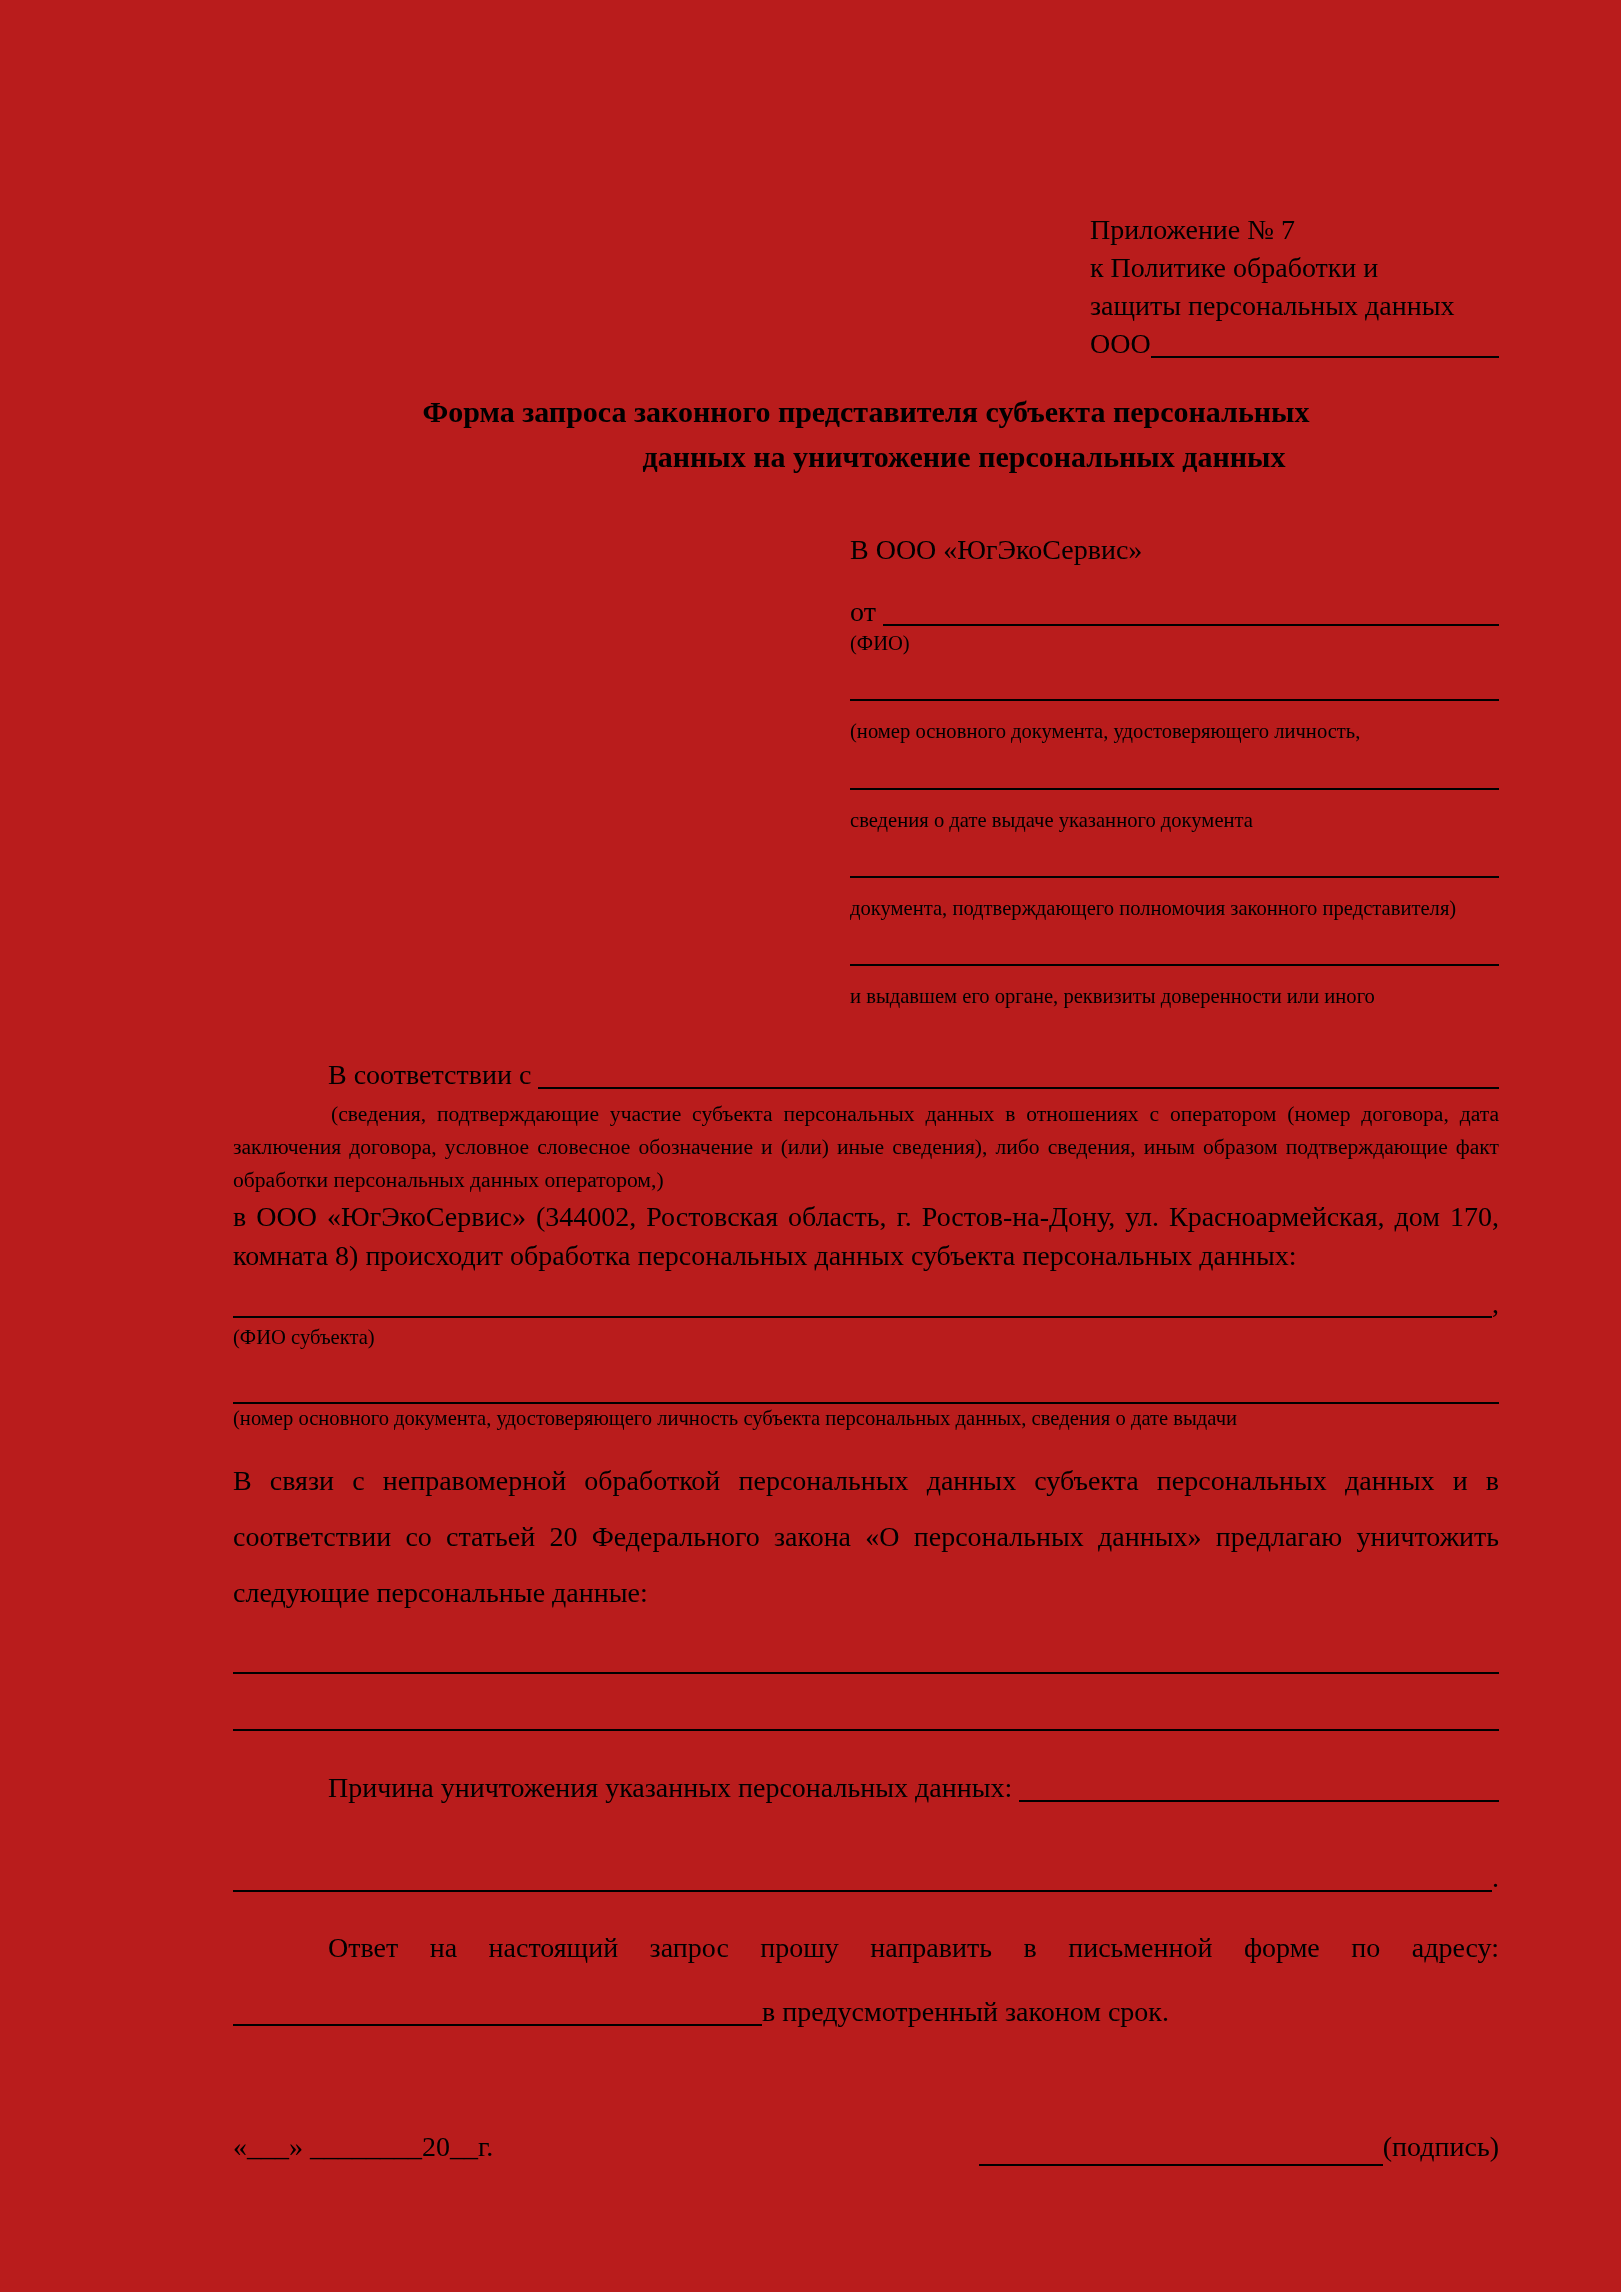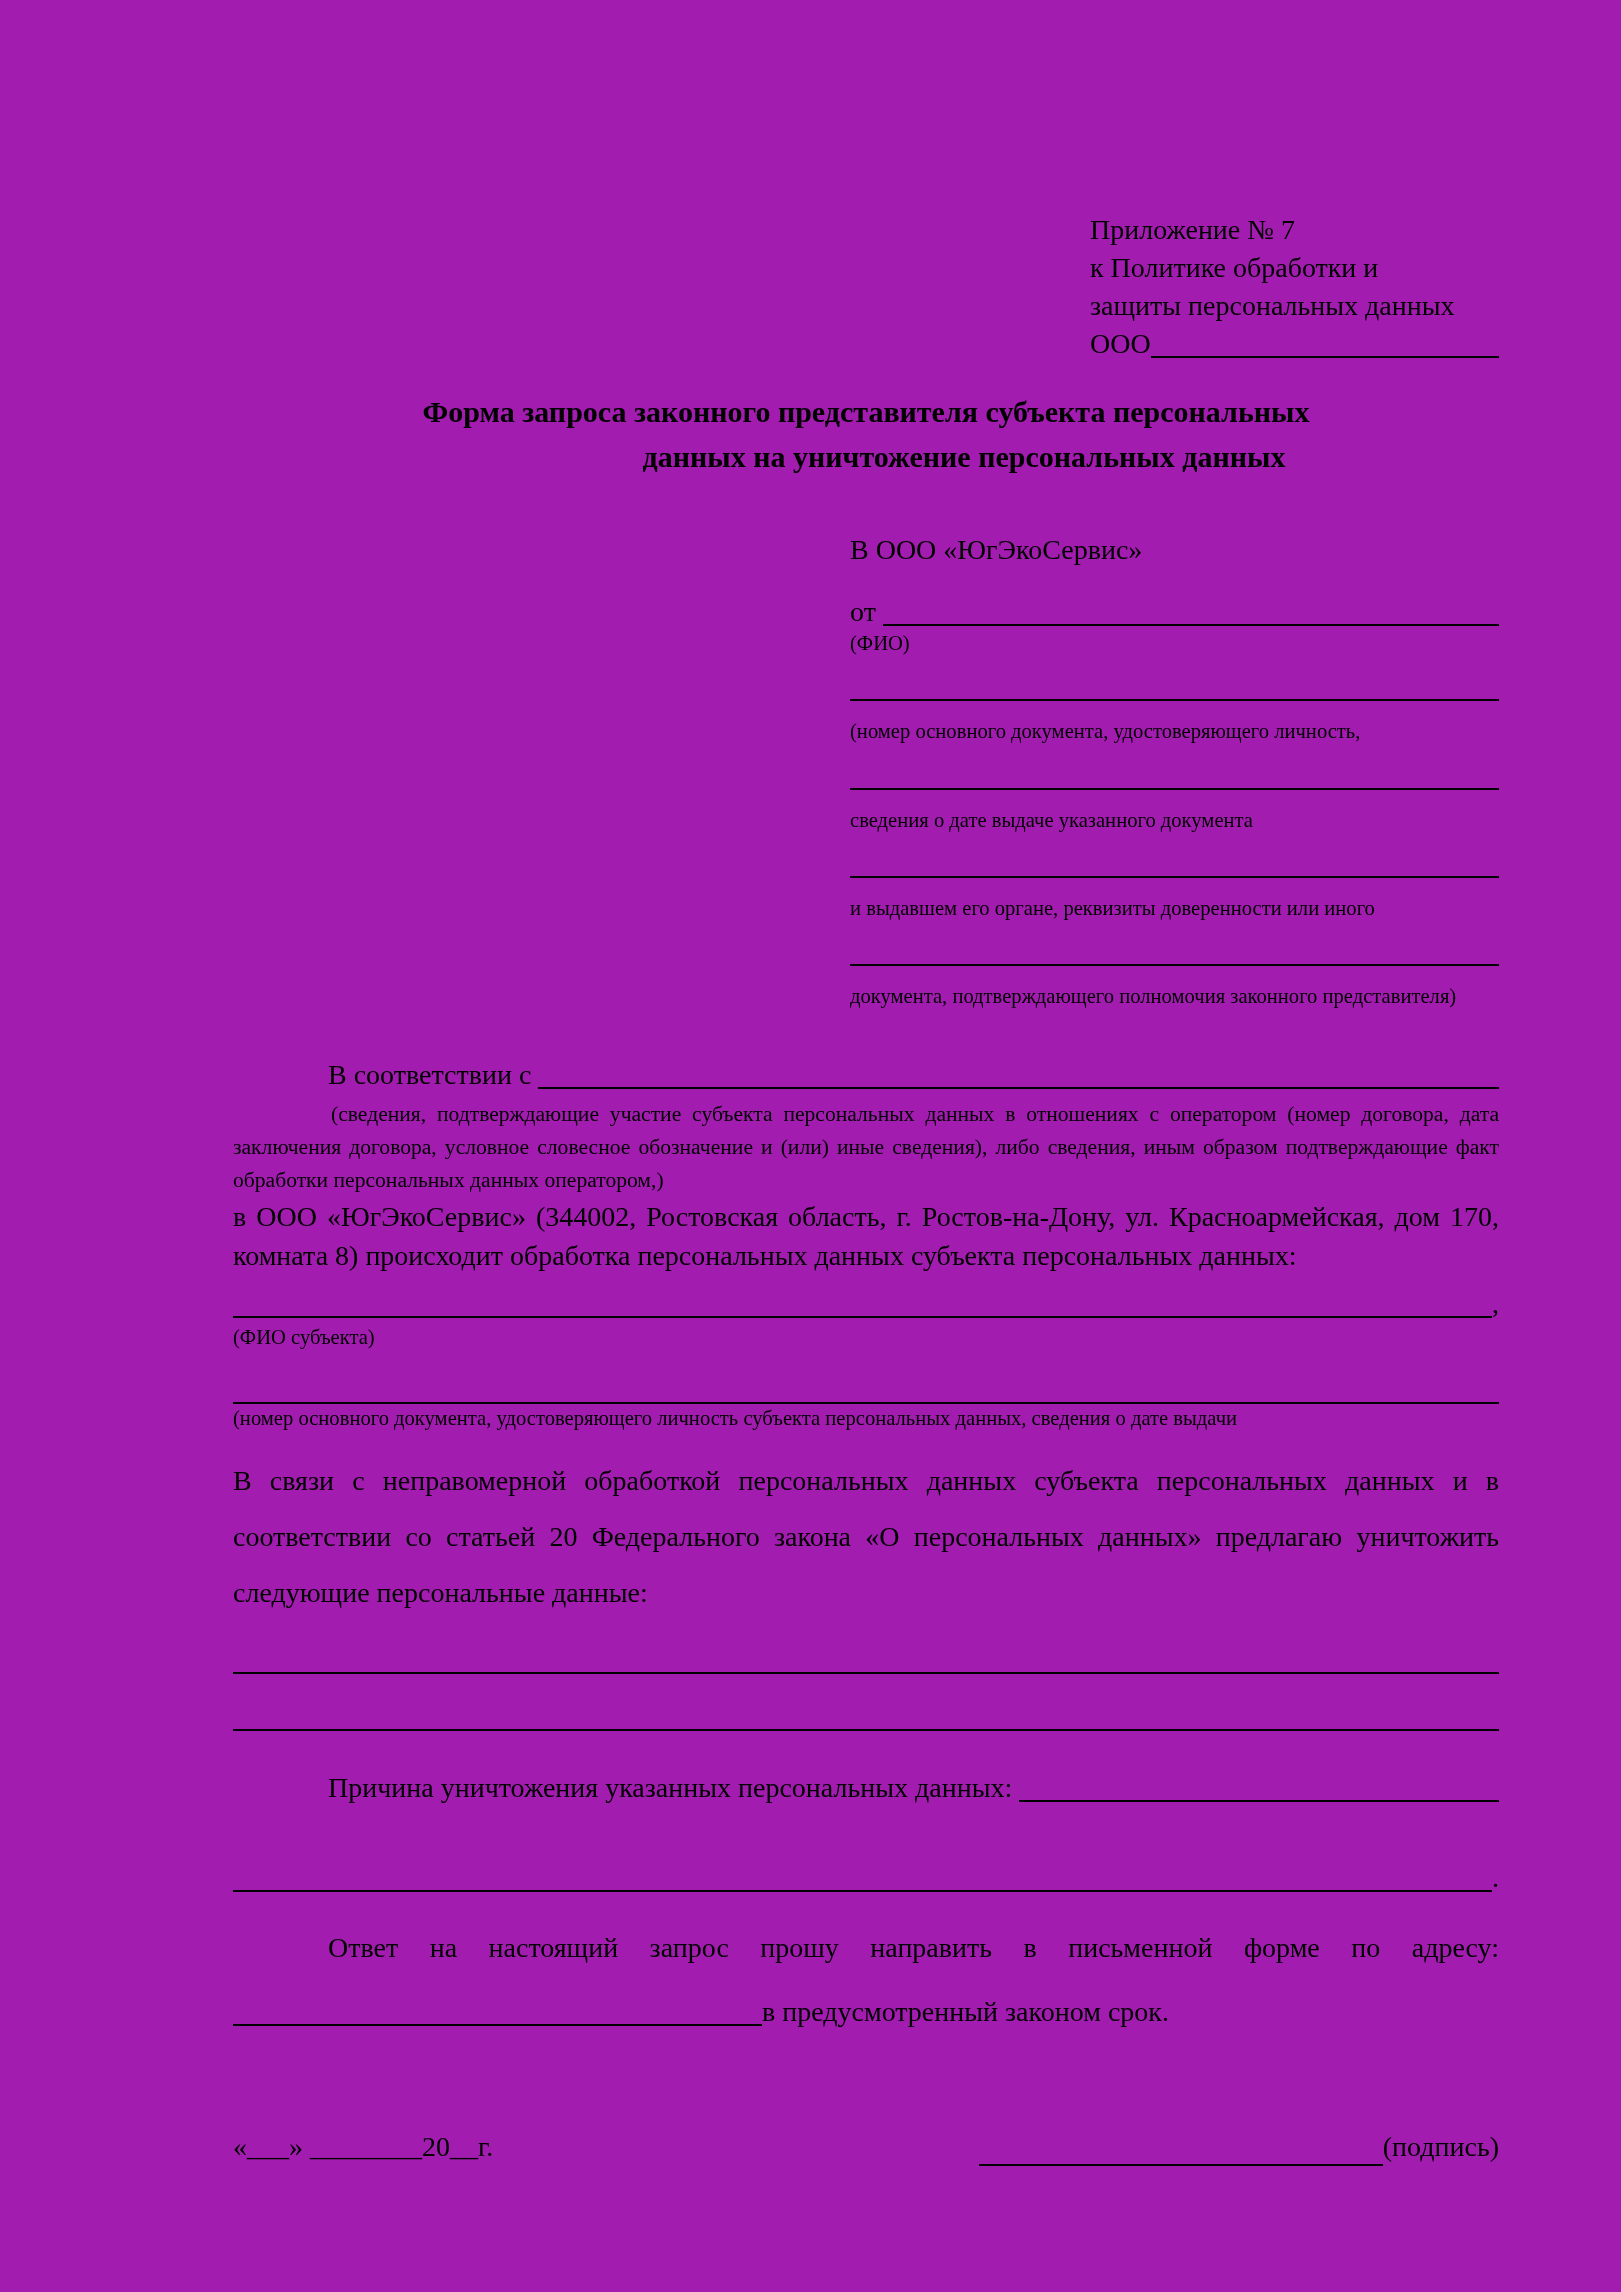--- a/index.html
+++ b/index.html
@@ -1,19 +1,19 @@
 <!DOCTYPE html>
 <html><head>
 <meta charset="utf-8">
 <style>
   html,body{margin:0;padding:0;background:#e8e8e8;}
   .page{
     position:relative;
     width:1621px;height:2293px;
-    background:#a21caf;
+    background:#b91c1c;
     color:#000000;
     font-family:"Liberation Serif","DejaVu Serif",serif;
     font-size:28px;
     box-sizing:border-box;
     padding:211px 122px 59px 233px;
     overflow:hidden;
   }
   
   .appendix{margin-left:857px;line-height:38px;}
   .appendix .row{display:flex;align-items:flex-end;}
@@ -85,25 +85,25 @@
     <div class="sig-unit">
       <div class="rule"></div>
       <div class="cap">(номер основного документа, удостоверяющего личность,</div>
     </div>
     <div class="sig-unit">
       <div class="rule"></div>
       <div class="cap">сведения о дате выдаче указанного документа</div>
     </div>
     <div class="sig-unit">
       <div class="rule"></div>
-      <div class="cap">и выдавшем его органе, реквизиты доверенности или иного</div>
+      <div class="cap">документа, подтверждающего полномочия законного представителя)</div>
     </div>
     <div class="sig-unit">
       <div class="rule"></div>
-      <div class="cap">документа, подтверждающего полномочия законного представителя)</div>
+      <div class="cap">и выдавшем его органе, реквизиты доверенности или иного</div>
     </div>
   </div>
 
   <div class="line-row accordance">
     <span class="lead">В соответствии с</span>&nbsp;
     <span class="fill-line"></span>
   </div>
   <div class="note">(сведения, подтверждающие участие субъекта персональных данных в отношениях с оператором (номер договора, дата заключения договора, условное словесное обозначение и (или) иные сведения), либо сведения, иным образом подтверждающие факт обработки персональных данных оператором,)</div>
 
   <div class="para">в ООО «ЮгЭкоСервис» (344002, Ростовская область, г. Ростов-на-Дону, ул. Красноармейская, дом 170, комната 8) происходит обработка персональных данных субъекта персональных данных:</div>

